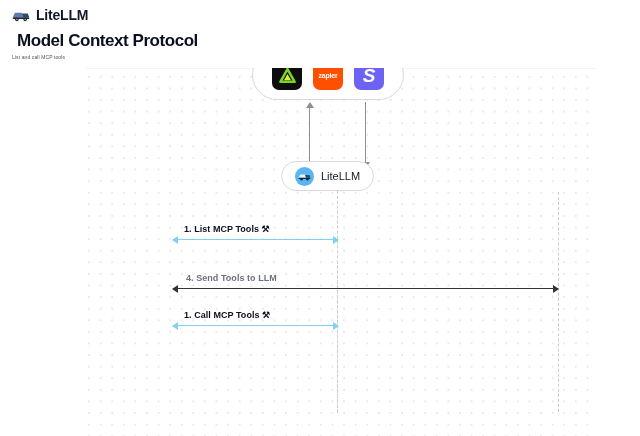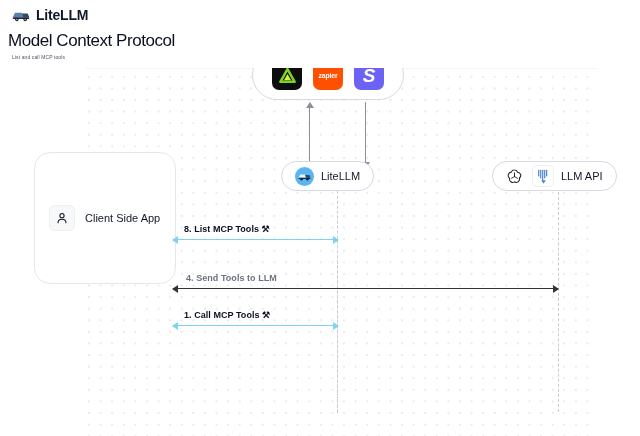--- a/index.html
+++ b/index.html
@@ -39,23 +39,23 @@
   }
   .brand-name {
     font-size: 14px;
     font-weight: 600;
     letter-spacing: -0.2px;
     color: #111827;
   }
 
   .page-title {
     position: absolute;
-    left: 8px; top: 31px;
+    left: 17px; top: 31px;
     font-size: 17px;
-    font-weight: 400;
+    font-weight: 700;
     letter-spacing: -0.45px;
     color: #0b1020;
   }
   .page-subtitle {
     position: absolute;
     left: 12px; top: 54px;
     font-size: 5px;
     font-weight: 500;
     letter-spacing: 0.1px;
     color: #4b5563;
@@ -323,57 +323,27 @@
         <path d="M1 12 L4 6 L13 6 L15 12 Z" fill="#e8f3fb"></path>
         <path d="M13 7 L21 7 L23 12 L15 12 Z" fill="#2f4a66"></path>
         <rect x="1" y="12" width="22" height="2.6" rx="1" fill="#14314d"></rect>
         <circle cx="6.5" cy="15" r="2.3" fill="#0f2233"></circle>
         <circle cx="17.5" cy="15" r="2.3" fill="#0f2233"></circle>
       </svg>
     </span>
     <span class="node-label">LiteLLM</span>
   </div>
 
-  <div class="node-pill pill-llmapi" style="top:93px;">
-    <span class="icon-chip plain">
-      <svg width="17" height="17" viewBox="0 0 24 24">
-        <path d="M12 2.6c-2.1 0-3.9 1.3-4.6 3.2-2 .2-3.6 1.6-4.1 3.5-.6 2 .2 4 1.8 5.1-.5 1.9.2 3.9 1.8 5 1.6 1.2 3.7 1.2 5.2.1 1.6 1.1 3.7 1 5.2-.2 1.6-1.2 2.2-3.2 1.6-5.1 1.6-1.1 2.3-3.1 1.7-5-.6-1.9-2.3-3.2-4.3-3.3-.8-1.9-2.6-3.2-4.6-3.3z" fill="none" stroke="#1f2328" stroke-width="1.5"></path>
-        <path d="M12 7.2v4.9l4.2 2.4M12 12.1l-4.2 2.4M12 12.1V7.2" fill="none" stroke="#1f2328" stroke-width="1.3" stroke-linecap="round"></path>
-      </svg>
-    </span>
-    <span class="icon-chip">
-      <svg width="13" height="15" viewBox="0 0 18 22">
-        <g fill="#4a7fd4">
-          <rect x="1.2" y="1" width="1.7" height="10" rx="0.8"></rect>
-          <rect x="4.1" y="1" width="1.7" height="13" rx="0.8"></rect>
-          <rect x="7.0" y="1" width="1.7" height="16" rx="0.8"></rect>
-          <rect x="9.9" y="1" width="1.7" height="13" rx="0.8"></rect>
-          <rect x="12.8" y="1" width="1.7" height="10" rx="0.8"></rect>
-        </g>
-        <path d="M9 21.2 L5.4 16.4 L12.6 16.4 Z" fill="#4a7fd4"></path>
-      </svg>
-    </span>
-    <span class="node-label">LLM API</span>
-  </div>
-
-  <div class="client-box" style="top:84px;">
-    <span class="client-icon">
-      <svg width="14" height="14" viewBox="0 0 24 24">
-        <circle cx="12" cy="8" r="3.6" fill="none" stroke="#111827" stroke-width="1.8"></circle>
-        <path d="M5.2 20c0-3.8 3.1-6 6.8-6s6.8 2.2 6.8 6" fill="none" stroke="#111827" stroke-width="1.8" stroke-linecap="round"></path>
-      </svg>
-    </span>
-    <span class="client-label">Client Side App</span>
-  </div>
+
 
   <div class="msg" style="left:173px; top:171px; width:165px; color:#7dd3f0;">
     <div class="msg-line" style="width:165px; background:#7dd3f0;"></div>
     <div class="arrowhead ah-left"></div>
     <div class="arrowhead ah-right"></div>
-    <div class="msg-text" style="left:11px; top:-15px; color:#0b1020;">8. List MCP Tools ⚒</div>
+    <div class="msg-text" style="left:11px; top:-15px; color:#0b1020;">1. List MCP Tools ⚒</div>
   </div>
 
   <div class="msg" style="left:173px; top:220px; width:385px; color:#333333;">
     <div class="msg-line" style="width:385px; background:#333333;"></div>
     <div class="arrowhead ah-left"></div>
     <div class="arrowhead ah-right"></div>
     <div class="msg-text" style="left:13px; top:-15px; color:#6b7280;">4. Send Tools to LLM</div>
   </div>
 
   <div class="msg" style="left:173px; top:257px; width:165px; color:#7dd3f0;">

